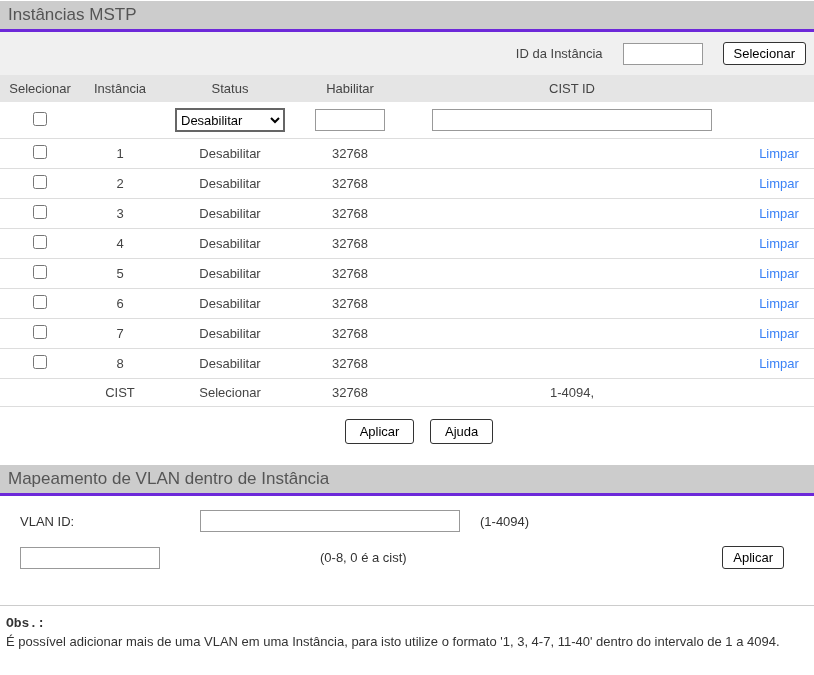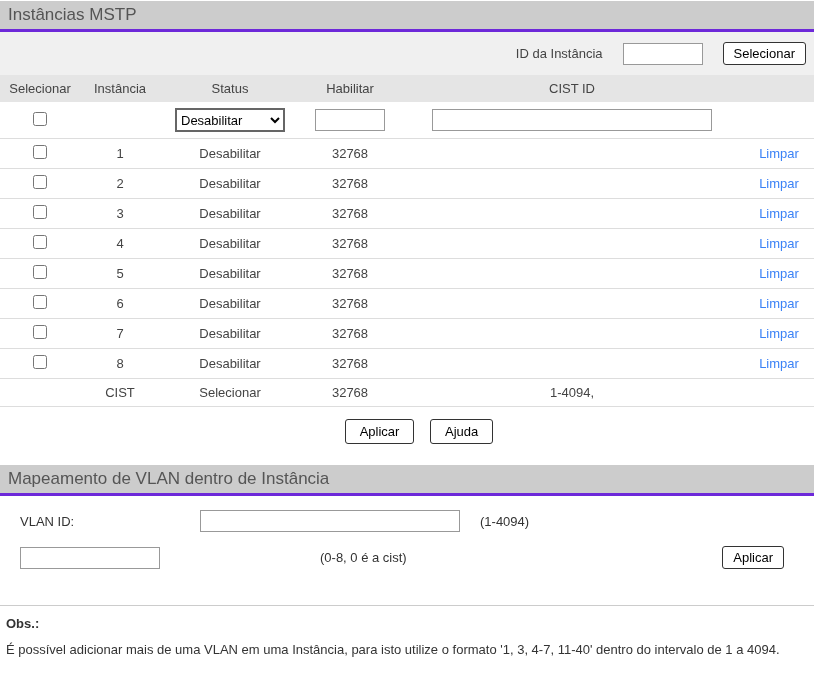--- a/index.html
+++ b/index.html
@@ -144,21 +144,22 @@
     margin-left: auto;
     margin-right: 10px;
   }
   .obs-block {
     padding: 10px 6px;
     border-top: 1px solid #ccc;
     margin-top: 8px;
   }
   .obs-block .obs-title {
     font-weight: bold;
-    margin-bottom: 10px;
+    margin-bottom: 2px;
+    font-family: Liberation Mono, monospace;
   }
   .obs-block .obs-text {
     line-height: 1.4;
   }
   input[type="checkbox"] {
     width: 14px;
     height: 14px;
   }
   .col-sel { width: 80px; }
   .col-inst { width: 80px; }

